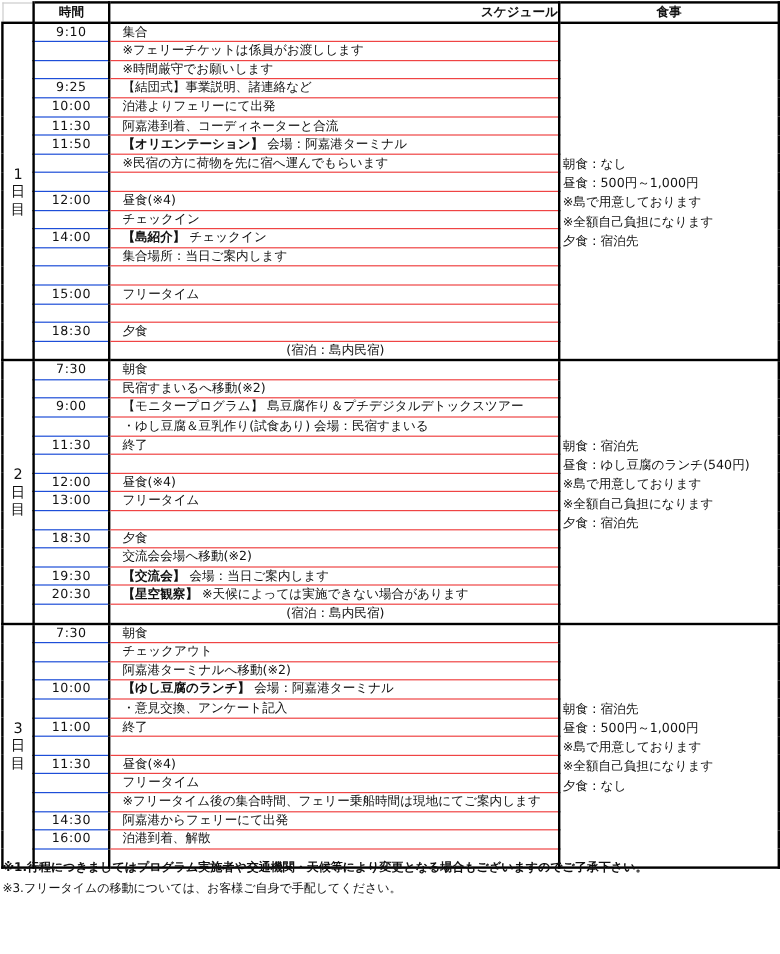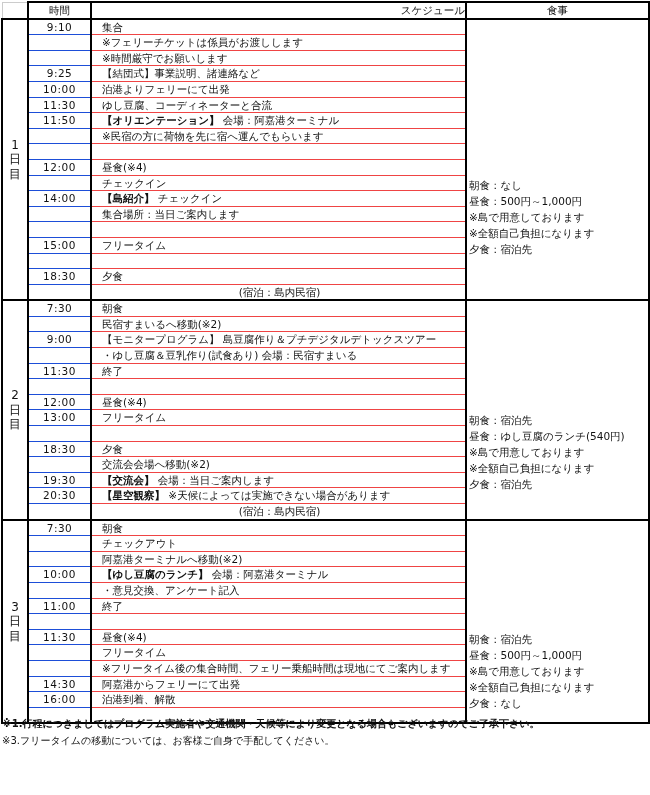--- a/index.html
+++ b/index.html
@@ -2,32 +2,32 @@
 <html><head>
 <meta charset="utf-8">
 <style>
   html, body { margin:0; padding:0; background:#ffffff; }
   body { width:650px; height:795px; position:relative; overflow:hidden;
          font-family:"DejaVu Sans", sans-serif; font-size:10.5px; color:#111; }
   .sheet { position:absolute; left:1px; top:1px; }
   table.sched { border-collapse:collapse; table-layout:fixed; width:647px; }
   table.sched td, table.sched th { padding:0; height:14.6px; line-height:14.6px; white-space:nowrap; overflow:hidden; }
   col.c-day { width:26px; } col.c-time { width:63px; } col.c-sch { width:375px; } col.c-meal { width:183px; }
-  th { font-weight:normal; border:2px solid #000; text-align:center; height:13px; line-height:13px; }
+  th { font-weight:bold; border:2px solid #000; text-align:center; height:13px; line-height:13px; }
   th.h-day { border-left:1px solid #ccc; border-top:1px solid #ccc; }
   th.h-sched { text-align:right; padding-right:145px; }
   td.day { border:2px solid #000; text-align:center; vertical-align:middle; font-size:12px; line-height:17px; }
   td.time { border-left:2px solid #000; border-right:2px solid #000; border-bottom:1px solid #1d4ed8; text-align:center; letter-spacing:0.5px; }
   td.act { border-right:2px solid #000; border-bottom:1px solid #ef4444; padding-left:10px !important; }
   td.act.bold { font-weight:normal; }
   td.act .tag { font-weight:bold; }
   td.act.stay { text-align:center; font-weight:normal; padding-right:8px !important; }
   tr.last td.time, tr.last td.act { border-bottom:2px solid #000; }
   td.meal { border:2px solid #000; vertical-align:top; padding:0 0 0 2px !important; white-space:normal; }
-  .meal-lines { display:block; line-height:16px;margin-top:48px; }
+  .meal-lines { display:block; line-height:16px; }
   .meal-line { display:block; }
   .notes { position:absolute; left:2px; top:716px; width:646px; font-size:10px; }
   .note { height:16.5px; line-height:16.5px; white-space:nowrap; }
   .note.bold { font-weight:bold; }
 </style>
 </head>
 <body>
 
 <div class="sheet">
   <table class="sched" id="sched">
@@ -75,21 +75,21 @@
         <tr>
           <td class="time">9:25</td>
           <td class="act bold">【結団式】事業説明、諸連絡など</td>
         </tr>
         <tr>
           <td class="time">10:00</td>
           <td class="act">泊港よりフェリーにて出発</td>
         </tr>
         <tr>
           <td class="time">11:30</td>
-          <td class="act">ゆし豆腐、コーディネーターと合流</td>
+          <td class="act">阿嘉港到着、コーディネーターと合流</td>
         </tr>
         <tr>
           <td class="time">11:50</td>
           <td class="act"><span class="tag">【オリエンテーション】</span><span style="white-space: pre;"> 会場：阿嘉港ターミナル</span></td>
         </tr>
         <tr>
           <td class="time"></td>
           <td class="act">※民宿の方に荷物を先に宿へ運んでもらいます</td>
         </tr>
         <tr>

